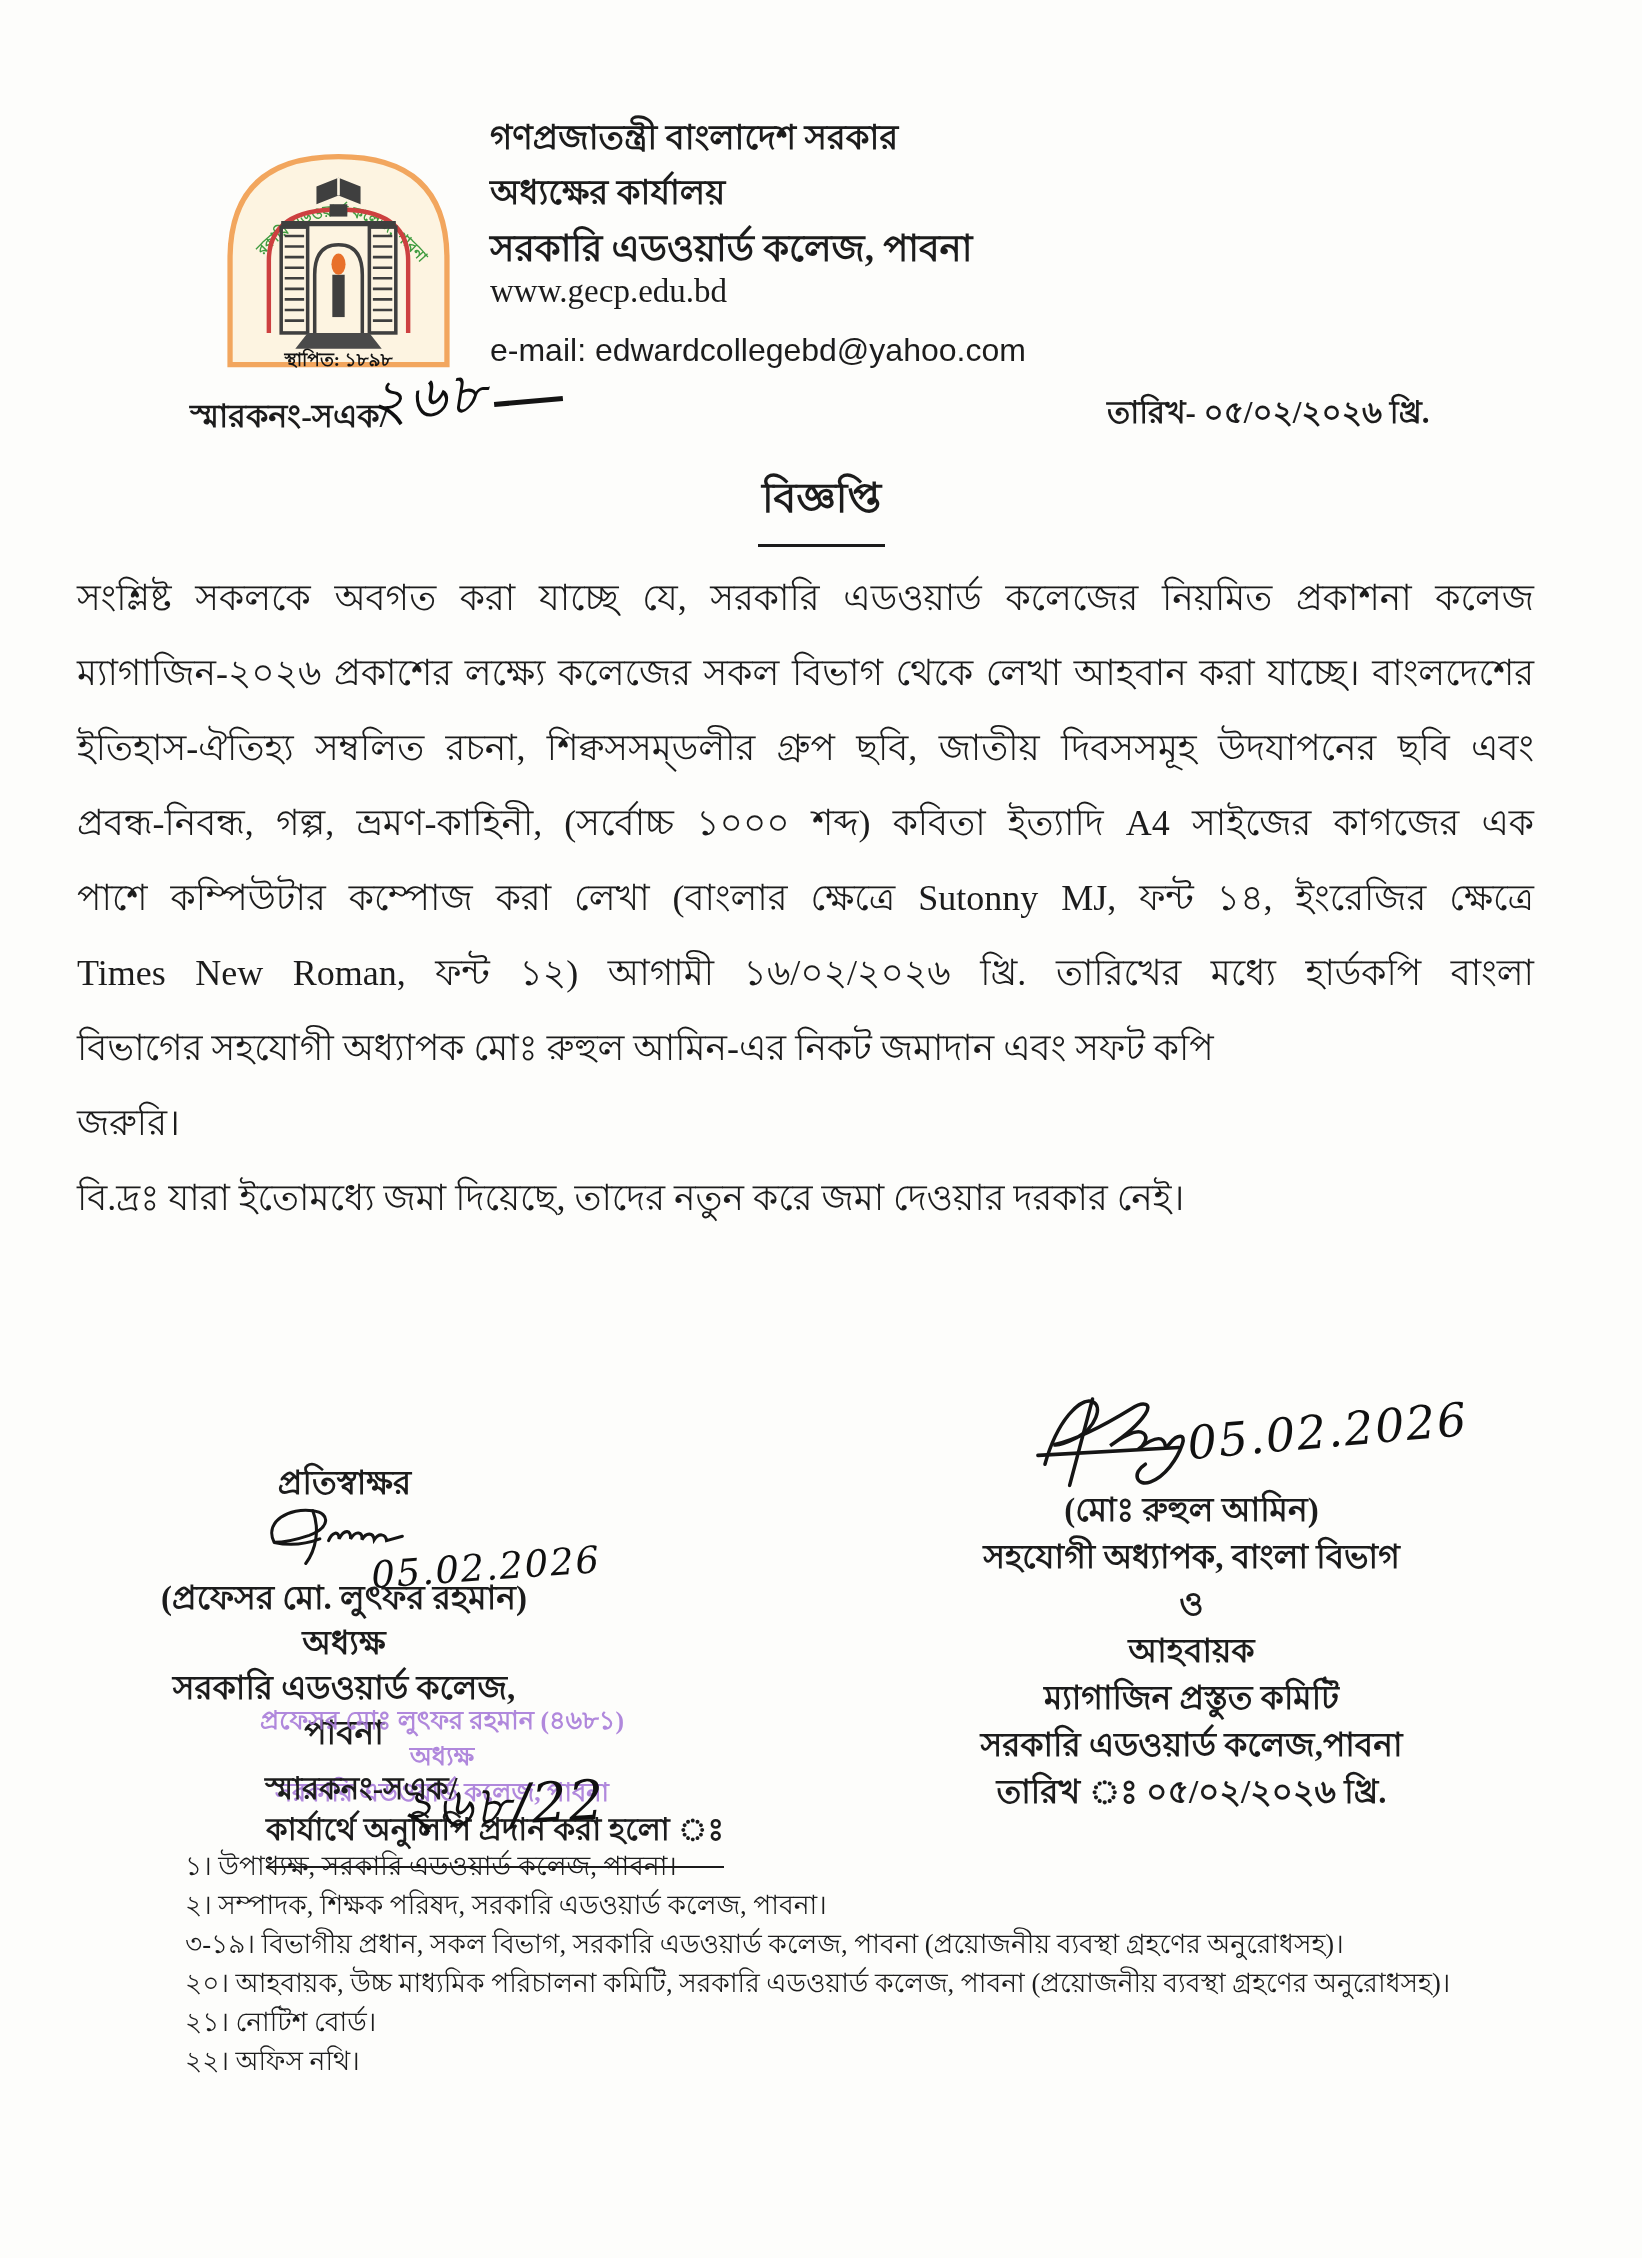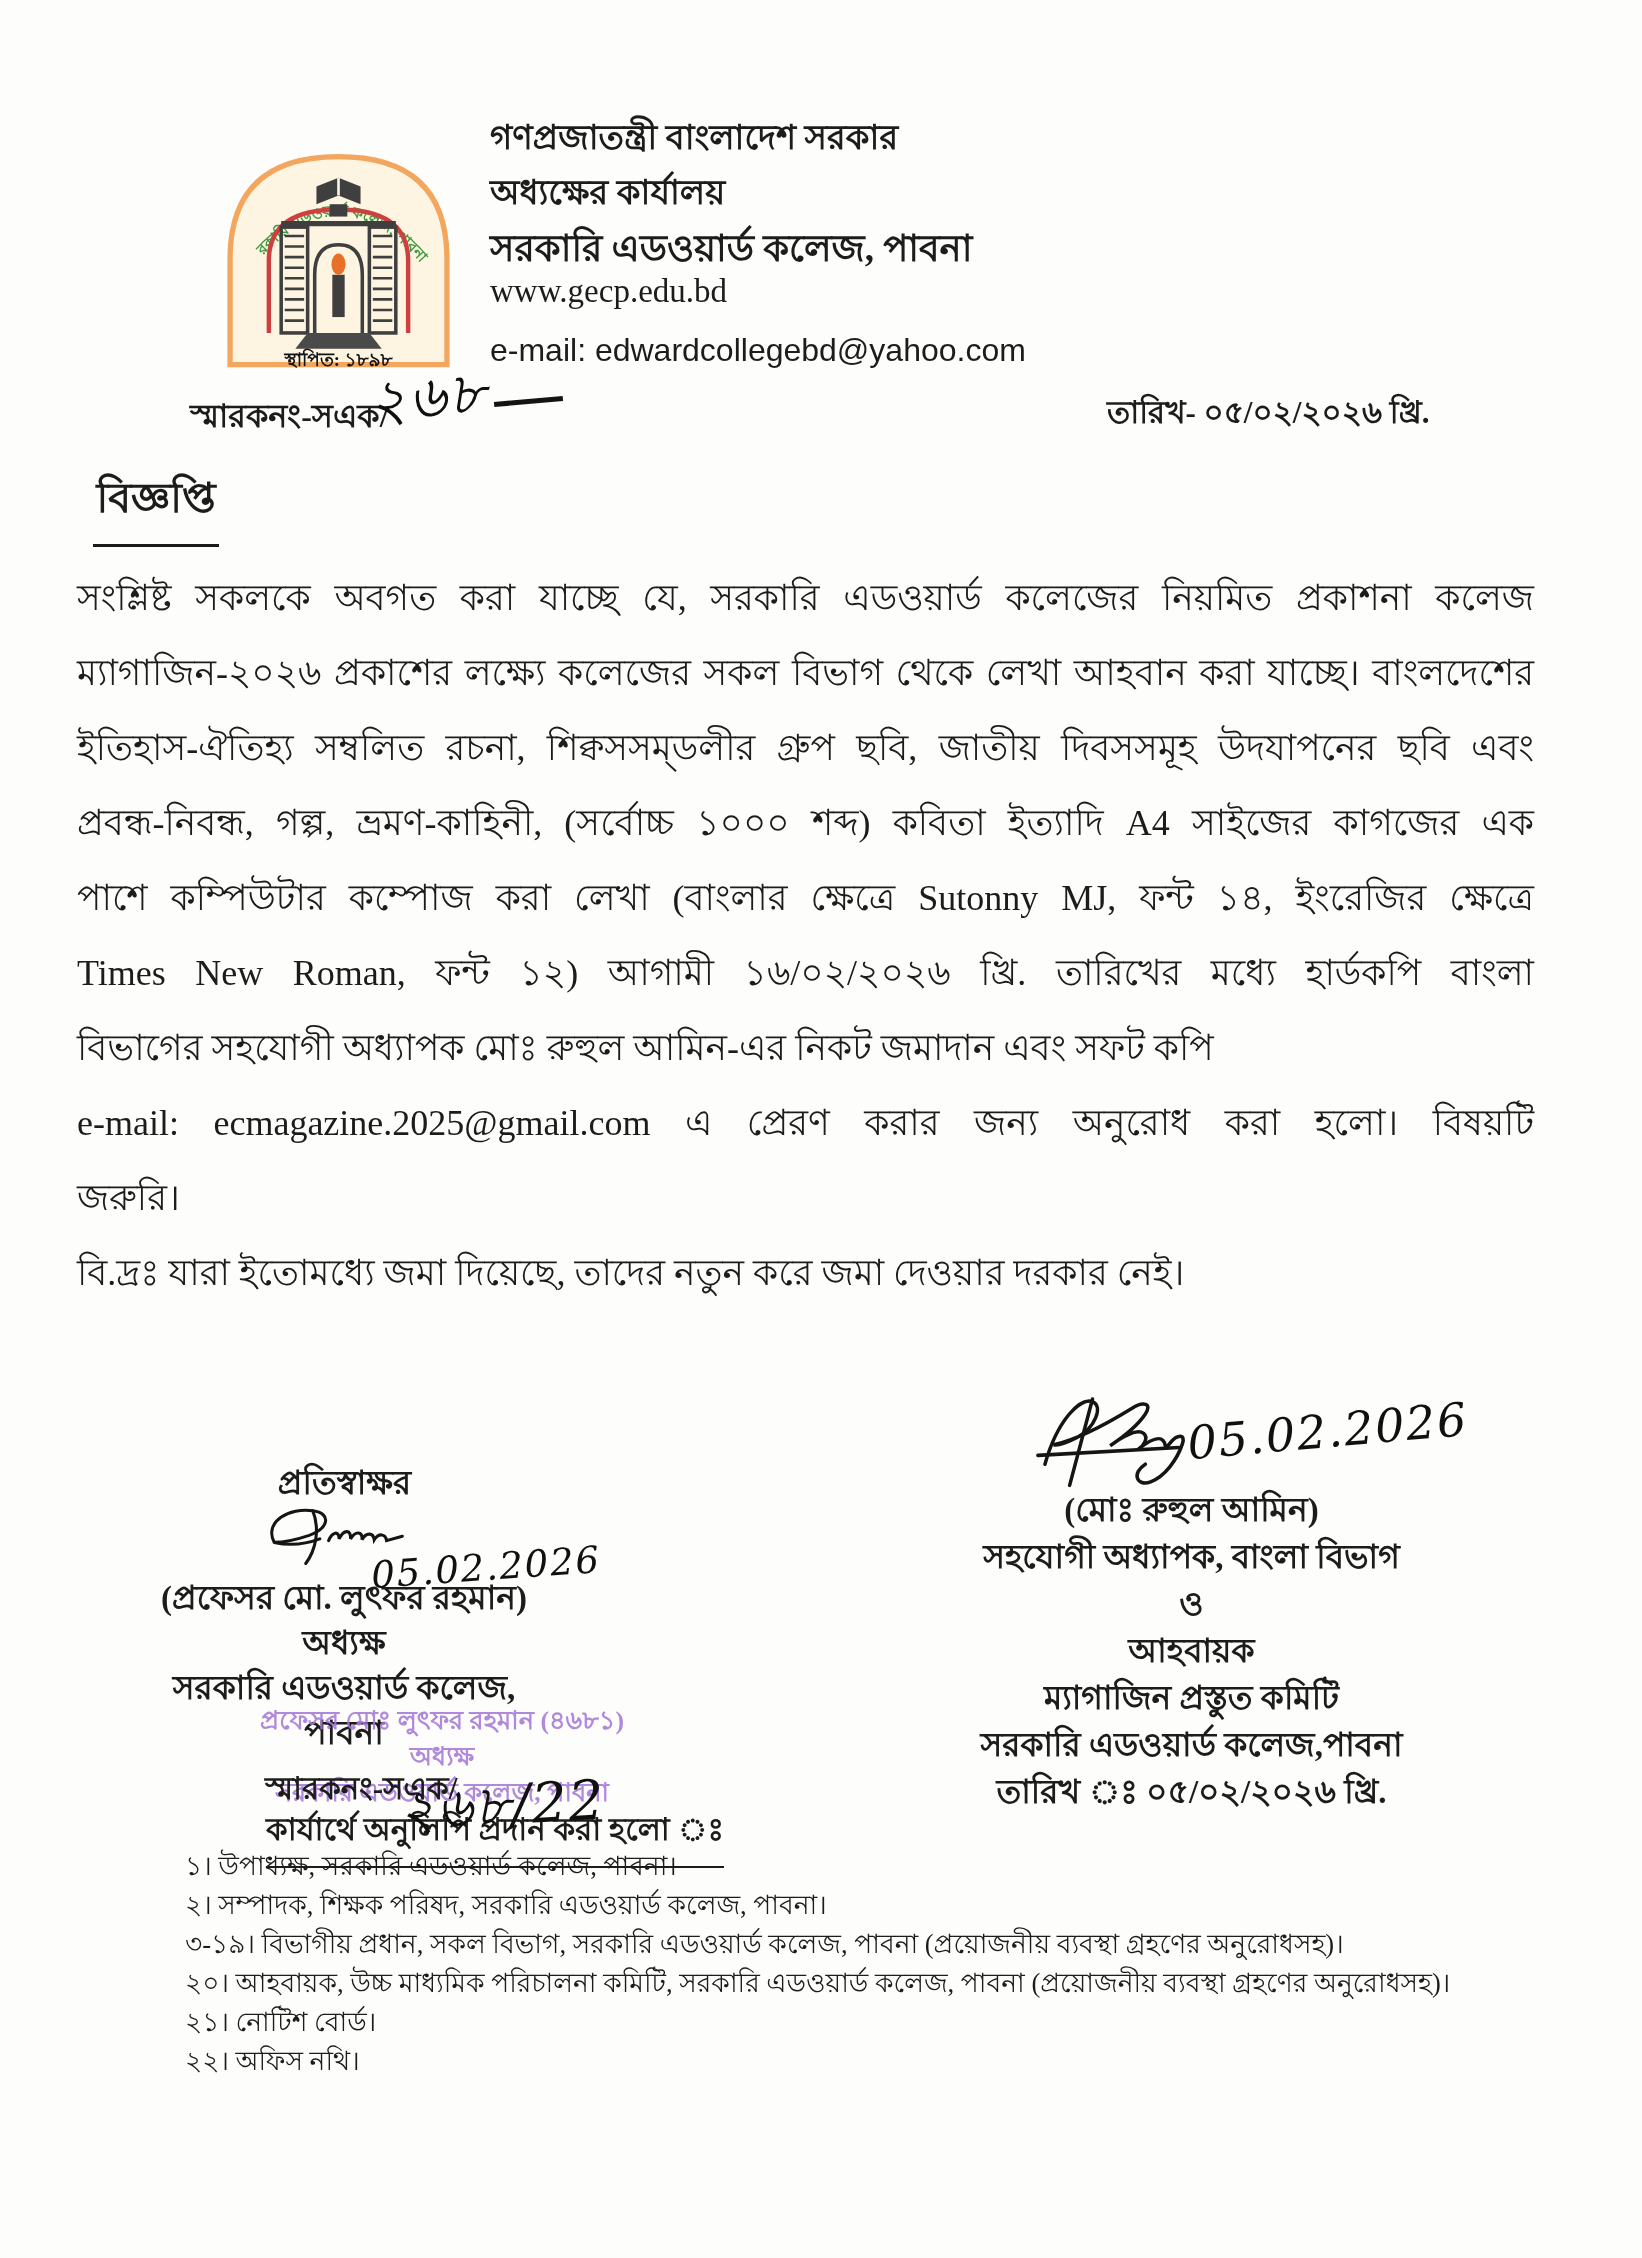--- a/index.html
+++ b/index.html
@@ -26,21 +26,21 @@
   .memo-top-number{left:369px;top:353px;font-size:58px;}
   .memo-top-tail{left:494px;top:399px;width:69px;border-top:5.3px solid #141414;transform:rotate(-5deg);}
   .memo-top-date{left:1107px;top:388px;font-size:31px;font-weight:bold;}
 
   .hand{
     font-style:italic;color:#101010;letter-spacing:1.8px;
     font-family:"DejaVu Serif",serif;transform:rotate(-5deg);white-space:nowrap;
   }
 
   
-  .title-row{left:93px;top:466px;width:1457px;text-align:left;font-family:Liberation Serif, serif;}
+  .title-row{left:93px;top:466px;width:1457px;text-align:center;font-family:Liberation Serif, serif;}
   .title-row span{display:inline-block;font-size:41px;font-weight:bold;
     border-bottom:3.5px solid #1b1b1b;padding:0 3.5px 8.8px;}
 
   
   .body-text{left:77px;top:561px;width:1457px;}
   .bline{font-size:36px;line-height:75px;height:75px;}
   .justify{text-align:justify;text-align-last:justify;}
 
   
   .sig-svg{overflow:visible;}
@@ -116,21 +116,20 @@
   </div>
 
   <div class="abs body-text">
     <div class="bline justify">সংশ্লিষ্ট সকলকে অবগত করা যাচ্ছে যে, সরকারি এডওয়ার্ড কলেজের নিয়মিত প্রকাশনা কলেজ</div>
     <div class="bline justify">ম্যাগাজিন-২০২৬ প্রকাশের লক্ষ্যে কলেজের সকল বিভাগ থেকে লেখা আহবান করা যাচ্ছে। বাংলদেশের</div>
     <div class="bline justify">ইতিহাস-ঐতিহ্য সম্বলিত রচনা, শিক্বসসম্ডলীর গ্রুপ ছবি, জাতীয় দিবসসমূহ উদযাপনের ছবি এবং</div>
     <div class="bline justify">প্রবন্ধ-নিবন্ধ, গল্প, ভ্রমণ-কাহিনী, (সর্বোচ্চ ১০০০ শব্দ) কবিতা ইত্যাদি A4 সাইজের কাগজের এক</div>
     <div class="bline justify">পাশে কম্পিউটার কম্পোজ করা লেখা (বাংলার ক্ষেত্রে Sutonny MJ, ফন্ট ১৪, ইংরেজির ক্ষেত্রে</div>
     <div class="bline justify">Times New Roman, ফন্ট ১২) আগামী ১৬/০২/২০২৬ খ্রি. তারিখের মধ্যে হার্ডকপি বাংলা</div>
     <div class="bline">বিভাগের সহযোগী অধ্যাপক মোঃ রুহুল আমিন-এর নিকট জমাদান এবং সফট কপি</div>
-    <div class="bline justify">e-mail: ecmagazine.2025@gmail.com এ প্রেরণ করার জন্য অনুরোধ করা হলো। বিষয়টি</div>
     <div class="bline">জরুরি।</div>
     <div class="bline">বি.দ্রঃ যারা ইতোমধ্যে জমা দিয়েছে, তাদের নতুন করে জমা দেওয়ার দরকার নেই।</div>
   </div>
 
   <svg class="abs sig-right-svg sig-svg" viewBox="0 0 210 120">
     <g stroke="#151515" stroke-width="4" fill="none" stroke-linecap="round">
       <path d="M34,92 C48,42 74,16 88,21 C100,26 92,50 70,62 C58,68 48,71 44,70 C70,64 106,45 132,29 C146,20 156,23 148,35 C138,50 120,63 108,71 C122,61 138,51 146,57 C152,62 146,71 140,75 C150,67 162,59 168,65 C173,70 168,78 176,68 C184,58 194,57 190,69 C184,87 170,106 154,112 C138,118 132,102 148,92"></path>
       <path d="M26,82 L186,73"></path>
       <path d="M88,18 L62,116"></path>
     </g>

